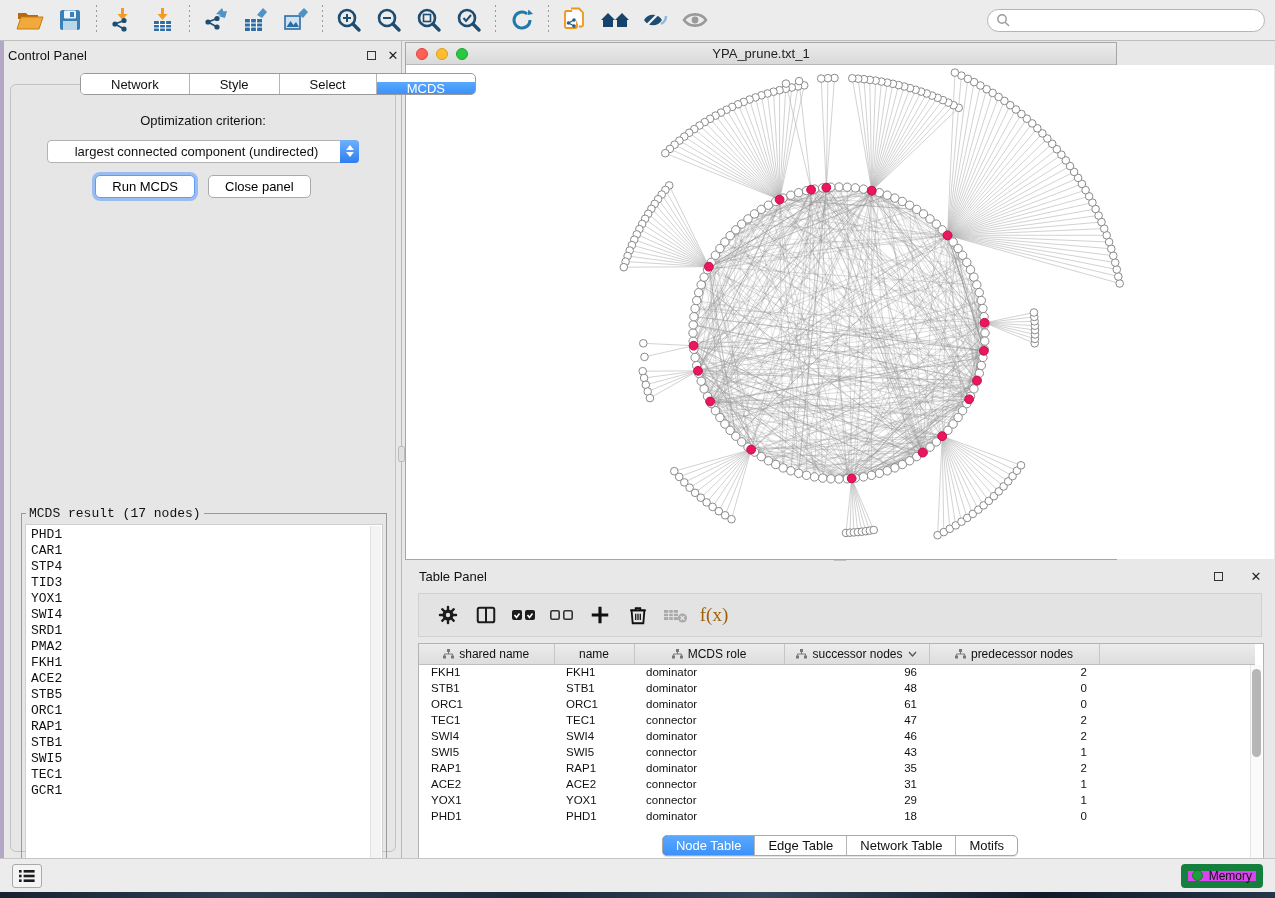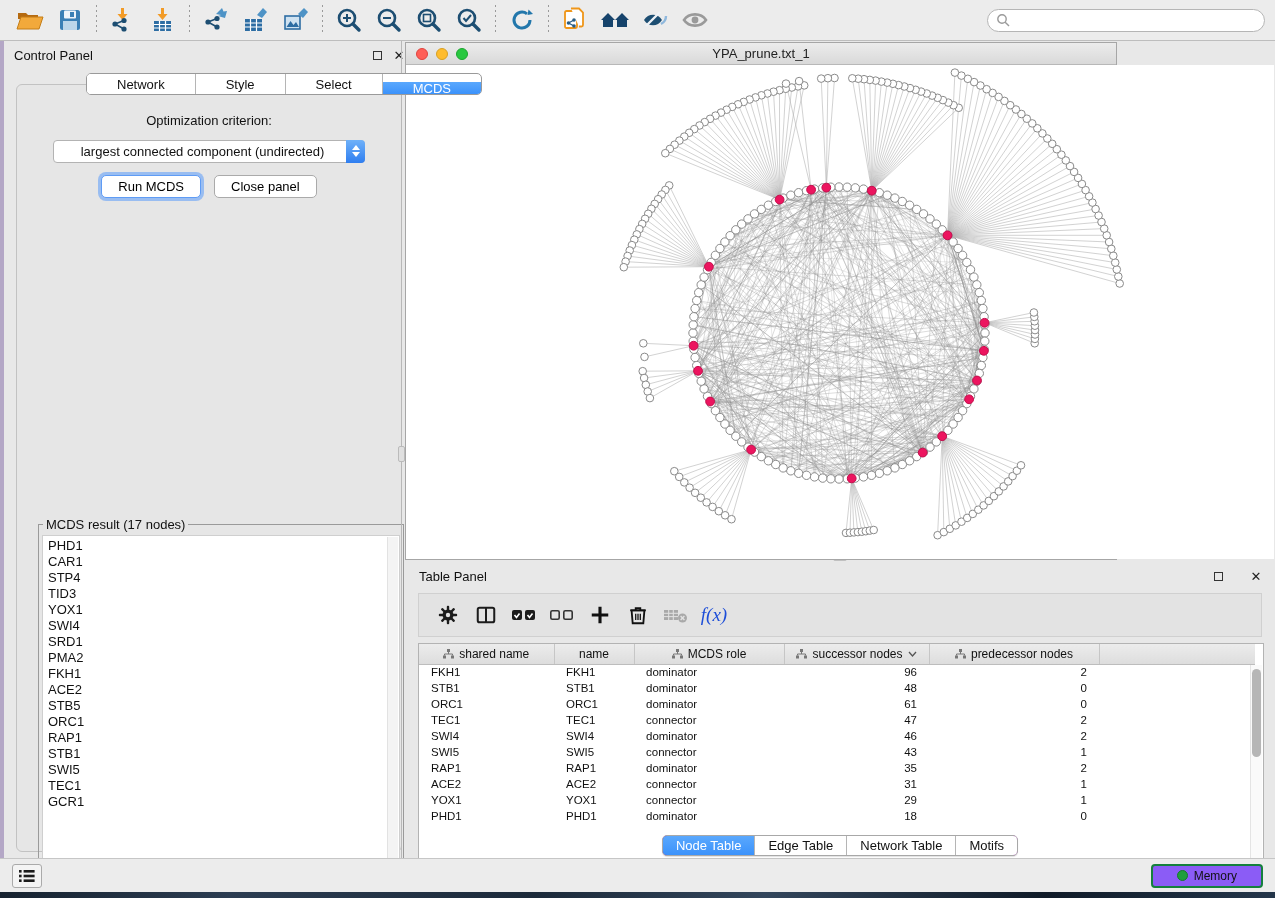--- a/index.html
+++ b/index.html
@@ -14,21 +14,21 @@
           background-image:linear-gradient(#9a9a9a 40%,rgba(0,0,0,0) 0);background-size:1px 5px;}
   #search-wrap{margin-left:auto;width:278px;height:23px;background:#fff;border:1px solid #b5b5b5;
                border-radius:12px;display:flex;align-items:center;padding:0 8px;}
   #search-wrap input{border:none;outline:none;flex:1;font-size:12px;background:transparent;
                      font-family:"Liberation Sans",sans-serif;}
   
   #left-strip{position:absolute;left:0;top:41px;width:4px;height:852px;background:#b4a7c6;}
   #bottom-wallpaper{position:absolute;left:0;top:892px;width:1275px;height:6px;
      background:linear-gradient(90deg,#16222f,#2c3d52 18%,#1c2a3a 42%,#33465c 60%,#101b28 82%,#24364a);}
   
-  #control-panel{position:absolute;left:14px;top:45px;width:392px;height:810px;}
+  #control-panel{position:absolute;left:8px;top:45px;width:392px;height:810px;}
   .panel-header{display:flex;align-items:center;font-size:13px;height:20px;}
   .panel-header .ph-title{flex:1;}
   .mini-btn{width:14px;height:14px;margin-left:8px;display:flex;align-items:center;justify-content:center;
             font-size:12px;color:#222;}
   .float-square{width:9px;height:9px;border:1.5px solid #333;background:transparent;}
   .close-x{font-weight:bold;font-size:13px;line-height:1;}
   #cp-tabs{position:absolute;left:72px;top:28px;display:flex;height:22px;z-index:3;
            border:1px solid #9a9a9a;border-radius:5px;overflow:hidden;background:#fff;}
   .cp-tab{padding:0 30px;display:flex;align-items:center;font-size:13px;background:#fff;
           border-right:1px solid #b5b5b5;cursor:default;}
@@ -45,21 +45,21 @@
            align-items:center;justify-content:center;gap:2px;}
   .stepper .up{width:0;height:0;border-left:4px solid transparent;border-right:4px solid transparent;
                border-bottom:5px solid #fff;}
   .stepper .down{width:0;height:0;border-left:4px solid transparent;border-right:4px solid transparent;
                border-top:5px solid #fff;}
   #cp-buttons{display:flex;justify-content:center;gap:13px;margin-top:12px;}
   .mac-btn{height:23px;padding:0 16px;background:#fff;border:1px solid #aaa;border-radius:5px;
            font-size:13px;font-family:"Liberation Sans",sans-serif;}
   .mac-btn.focused{box-shadow:0 0 0 3px rgba(90,155,250,.55);border-color:#5f9cf5;}
   #mcds-fieldset{position:absolute;left:10px;top:421px;width:366px;height:373px;
-                 border:1px solid #9a9a9a;margin:11px;padding:0;}
+                 border:1px solid #9a9a9a;margin:0;padding:0;font-family:Liberation Mono, monospace;}
   #mcds-fieldset legend{font-size:13px;margin-left:4px;padding:0 3px;}
   #mcds-list{position:absolute;left:3px;top:3px;right:3px;bottom:3px;background:#fff;
              border:1px solid #cfcfcf;font-size:13px;line-height:16px;padding:2px 0 0 5px;overflow:hidden;}
   #mcds-scroll{position:absolute;top:1px;bottom:1px;right:1px;width:11px;background:#f4f4f4;
                border-left:1px solid #e2e2e2;}
   
   #v-splitter{position:absolute;left:398px;top:41px;width:7px;height:817px;}
   #v-splitter .line{position:absolute;left:3px;top:0;width:1px;height:100%;background:#b8b8b8;}
   #v-splitter .grip{position:absolute;left:0;top:405px;width:7px;height:16px;background:#e0e0e0;
                     border:1px solid #bbb;border-radius:2px;}
@@ -76,21 +76,21 @@
   .tl-yellow{background:#febc2e;border:1px solid #d9a022;}
   .tl-green{background:#28c840;border:1px solid #1ca62f;}
   #net-title{font-size:13px;color:#222;}
   #net-canvas{position:absolute;left:0;top:22px;width:868px;height:494px;background:#fff;}
   
   #table-panel{position:absolute;left:405px;top:564px;width:870px;height:294px;background:#e8e8e8;}
   #tp-header{display:flex;align-items:center;font-size:13px;height:22px;padding:2px 12px 0 14px;gap:16px;}
   #tp-toolbar{position:absolute;left:13px;top:29px;width:844px;height:44px;background:#e3e3e3;
               border:1px solid #d0d0d0;display:flex;align-items:center;padding:0 10px;gap:0;}
   .tpt-icon{width:38px;height:36px;display:flex;align-items:center;justify-content:center;}
-  .fx{font-family:"Liberation Serif","DejaVu Serif",serif;font-style:italic;font-size:19px;color:#1d4ed8;}
+  .fx{font-family:"Liberation Serif","DejaVu Serif",serif;font-size:19px;color:#a16207;}
   #node-table-wrap{position:absolute;left:13px;top:79px;width:846px;height:239px;background:#fff;
                    border:1px solid #b3b3b3;overflow:hidden;}
   table.node-table{border-collapse:collapse;table-layout:fixed;width:836px;font-size:11.5px;}
   table.node-table th{height:20px;font-weight:normal;font-size:12px;background:linear-gradient(#ececec,#ddd);
       border-right:1px solid #c6c6c6;border-bottom:1px solid #bdbdbd;position:relative;padding:0 4px;}
   table.node-table th .hdr-inner{display:flex;align-items:center;justify-content:center;gap:5px;}
   table.node-table td{height:16px;padding:0 0 0 12px;white-space:nowrap;overflow:hidden;}
   table.node-table td.num{text-align:right;padding:0 12px 0 0;}
   #table-vscroll{position:absolute;right:1px;top:21px;bottom:1px;width:12px;background:#fafafa;
                  border-left:1px solid #e4e4e4;}
@@ -101,22 +101,22 @@
             background:#a21caf;box-shadow:0 1px 1px rgba(0,0,0,.12);}
   .bt-tab{padding:0 13px;display:flex;align-items:center;font-size:13px;background:#fff;
           border-right:1px solid #b5b5b5;}
   .bt-tab:last-child{border-right:none;}
   .bt-tab.active{background:linear-gradient(#5aa8fd,#3b92fb);color:#fff;}
   
   #status-bar{position:absolute;left:0;top:858px;width:1275px;height:34px;background:#ececec;
               border-top:1px solid #c6c6c6;display:flex;align-items:center;padding:0 12px;}
   #list-btn{width:30px;height:24px;background:#f4f4f4;border:1px solid #aaa;border-radius:3px;
             display:flex;align-items:center;justify-content:center;}
-  #memory-btn{margin-left:auto;height:24px;background:#8b5cf6;border:2px solid #15803d;border-radius:4px;
-              display:flex;align-items:center;gap:6px;padding:0 24px;font-size:12px;}
+  #memory-btn{margin-left:auto;height:24px;background:#d946ef;border:7px solid #15803d;border-radius:4px;
+              display:flex;align-items:center;gap:6px;padding:0 4px;font-size:12px;}
   #memory-btn .dot{width:11px;height:11px;border-radius:50%;background:#1f9e3c;border:1px solid #157a2c;}
 </style>
 </head>
 <body>
 
 <div id="app">
 
   <div id="toolbar">
     <div class="tb-icon">
       <svg width="28" height="24" viewBox="0 0 28 24">

